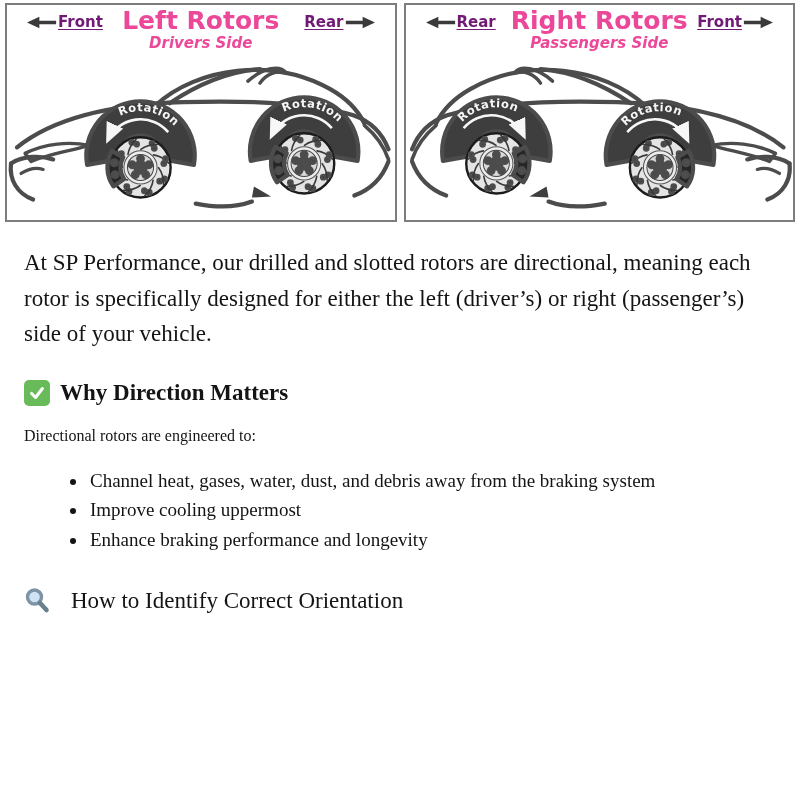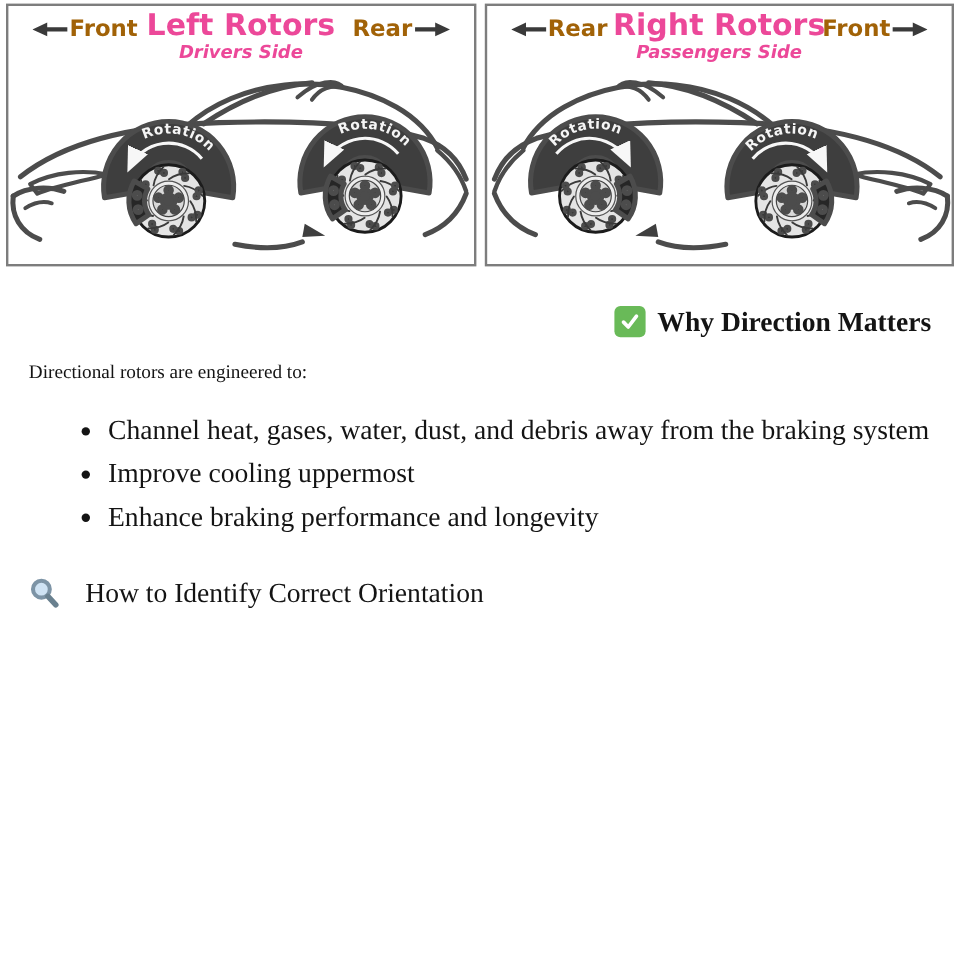--- a/index.html
+++ b/index.html
@@ -9,35 +9,35 @@
     font-family:"Liberation Serif", serif; color:#141414;
   }
 
   
   .diagram { display:flex; gap:7px; padding:3px 5px 0; }
   .panel { flex:1 1 0; border:2px solid #7d7d7d; background:#fff; overflow:hidden; }
   .panel-header { position:relative; height:50px; font-family:"DejaVu Sans", sans-serif; }
   .dir { position:absolute; top:8px; display:flex; align-items:center; gap:1px; }
   .dir-left  { left:20px; }
   .dir-right { right:20px; }
-  .dir-label { font-weight:bold; font-size:19px; text-underline-offset:2px; color:#a16207; }
+  .dir-label { font-weight:bold; font-size:15px; text-decoration:underline; text-underline-offset:2px; color:#701a75; }
   .titles { text-align:center; padding-top:3px; }
   .panel-title { font-size:25px; font-weight:bold; line-height:1.05; color:#ec4899; }
   .panel-subtitle { font-size:15px; font-weight:bold; font-style:italic; color:#ec4899; }
   .car-svg { display:block; width:100%; height:auto; }
 
   
   .content { padding:6px 24px 10px; }
   .intro { font-size:23px; line-height:1.56; margin:17px 0; }
   .sec-heading { font-size:23px; margin:27px 0 17px; display:flex; align-items:center; gap:10px; }
   .sec-heading .htext { line-height:1.2; }
-  .h-bold { font-weight:bold;justify-content:flex-end; }
+  .h-bold { font-weight:bold; }
   .h-normal { font-weight:normal;gap:20px; }
   .lead { font-size:16px; line-height:1.56; margin:17px 0; }
-  ul.blist { margin:17px 0; padding-left:64px; font-size:23px; line-height:1.56; }
+  ul.blist { margin:17px 0; padding-left:64px; font-size:19px; line-height:1.56; }
   ul.blist li { padding-left:2px; }
   .gap-top { margin-top:32px; }
 
   .check-box {
     width:26px; height:26px; border-radius:5px; background:#69ba58;
     display:inline-flex; align-items:center; justify-content:center; flex:0 0 auto;
   }
   .mag-box { width:27px; height:27px; display:inline-flex; flex:0 0 auto; }
 </style>
 </head>
@@ -199,20 +199,21 @@
       <text font-family="DejaVu Sans, sans-serif" font-size="11.5" font-weight="bold" fill="#f5f5f5" letter-spacing="0.5">
         <textPath href="#tpB2" startOffset="44%" text-anchor="middle">Rotation</textPath>
       </text>
       <path d="M 220.4,76.9 A 36,36 0 0 1 280.6,84.8" fill="none" stroke="#f7f7f7" stroke-width="2.6" marker-end="url(#ah)"></path>
     </svg>
   </div>
 </div>
 
 <div class="content">
 
+  <p class="intro">At SP Performance, our drilled and slotted rotors are directional, meaning each rotor is specifically designed for either the left (driver’s) or right (passenger’s) side of your vehicle.</p>
 
   <h2 class="sec-heading h-bold">
     <span class="check-box">
       <svg width="18" height="18" viewBox="0 0 20 20">
           <polyline points="4,10.5 8.4,15 16,5" fill="none" stroke="#fff" stroke-width="3.4" stroke-linecap="round" stroke-linejoin="round"></polyline>
         </svg>
     </span>
     <span class="htext">Why Direction Matters</span>
   </h2>
 

